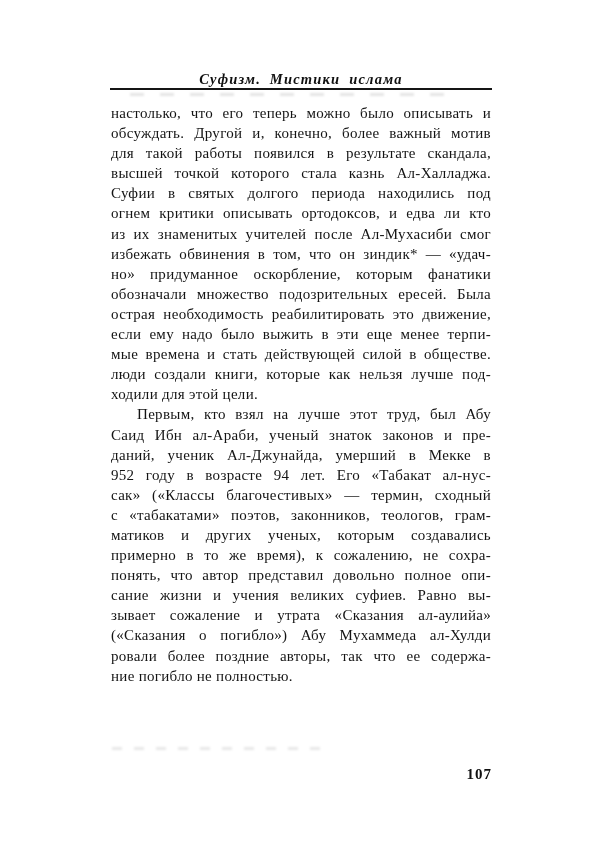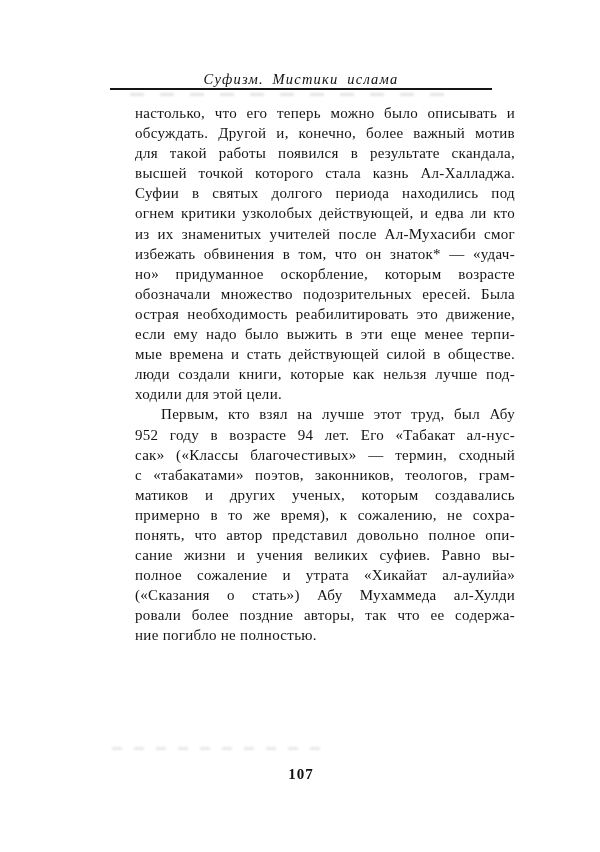--- a/index.html
+++ b/index.html
@@ -20,21 +20,21 @@
   .running-header {
     position: absolute;
     top: 70px;
     left: 110px;
     width: 382px;
     text-align: center;
   }
   .header-title {
     display: inline-block;
     font-style: italic;
-    font-weight: 400;
+    font-weight: 700;
     font-size: 14.5px;
     letter-spacing: 1.2px;
     word-spacing: 4px;
     color: #101010;
     white-space: nowrap;
   }
   .header-rule {
     position: absolute;
     top: 88px;
     left: 110px;
@@ -61,21 +61,20 @@
     height: 3px;
     background: repeating-linear-gradient(90deg,
       rgba(0,0,0,0.09) 0 10px, rgba(0,0,0,0) 10px 22px);
     filter: blur(1px);
   }
   .body-text {
     position: absolute;
     top: 103px;
     left: 111px;
     width: 380px;
-    margin-left: 24px;
   }
   .line {
     font-size: 15px;
     line-height: 20.1px;
     height: 20.1px;
     letter-spacing: 0.02em;
     text-align: justify;
     text-align-last: justify;
     white-space: normal;
     overflow: hidden;
@@ -85,21 +84,21 @@
     text-align-last: left;
   }
   .line.first-indent {
     text-indent: 26px;
   }
   .page-number {
     position: absolute;
     top: 766px;
     left: 110px;
     width: 382px;
-    text-align: center;
+    text-align: right;
     font-weight: 700;
     font-size: 15px;
     letter-spacing: 1px;
     color: #101010;
   }
 </style>
 </head>
 <body>
 
 <div class="page">
@@ -110,40 +109,42 @@
 
   <div class="header-rule"></div>
   <div class="scan-artifact-top"></div>
 
   <div class="body-text">
       <div class="line">настолько, что его теперь можно было описывать и</div>
       <div class="line">обсуждать. Другой и, конечно, более важный мотив</div>
       <div class="line">для такой работы появился в результате скандала,</div>
       <div class="line">высшей точкой которого стала казнь Ал-Халладжа.</div>
       <div class="line">Суфии в святых долгого периода находились под</div>
-      <div class="line">огнем критики узколобых действующей, и едва ли кто</div>
+      <div class="line">огнем критики описывать ортодоксов, и едва ли кто</div>
       <div class="line">из их знаменитых учителей после Ал-Мухасиби смог</div>
-      <div class="line">избежать обвинения в том, что он знаток* — «удач-</div>
-      <div class="line">но» придуманное оскорбление, которым возрасте</div>
+      <div class="line">избежать обвинения в том, что он зиндик* — «удач-</div>
+      <div class="line">но» придуманное оскорбление, которым фанатики</div>
       <div class="line">обозначали множество подозрительных ересей. Была</div>
       <div class="line">острая необходимость реабилитировать это движение,</div>
       <div class="line">если ему надо было выжить в эти еще менее терпи-</div>
       <div class="line">мые времена и стать действующей силой в обществе.</div>
       <div class="line">люди создали книги, которые как нельзя лучше под-</div>
       <div class="line para-last">ходили для этой цели.</div>
       <div class="line first-indent">Первым, кто взял на лучше этот труд, был Абу</div>
+      <div class="line">Саид Ибн ал-Араби, ученый знаток законов и пре-</div>
+      <div class="line">даний, ученик Ал-Джунайда, умерший в Мекке в</div>
       <div class="line">952 году в возрасте 94 лет. Его «Табакат ал-нус-</div>
       <div class="line">сак» («Классы благочестивых» — термин, сходный</div>
       <div class="line">с «табакатами» поэтов, законников, теологов, грам-</div>
       <div class="line">матиков и других ученых, которым создавались</div>
       <div class="line">примерно в то же время), к сожалению, не сохра-</div>
       <div class="line">понять, что автор представил довольно полное опи-</div>
       <div class="line">сание жизни и учения великих суфиев. Равно вы-</div>
-      <div class="line">полное сожаление и утрата «Хикайат ал-аулийа»</div>
-      <div class="line">(«Сказания о стать») Абу Мухаммеда ал-Хулди</div>
+      <div class="line">зывает сожаление и утрата «Сказания ал-аулийа»</div>
+      <div class="line">(«Сказания о погибло») Абу Мухаммеда ал-Хулди</div>
       <div class="line">ровали более поздние авторы, так что ее содержа-</div>
       <div class="line para-last">ние погибло не полностью.</div>
     </div>
 
   <div class="scan-artifact-bottom"></div>
 
   <div class="page-number">107</div>
 
 </div>
 

